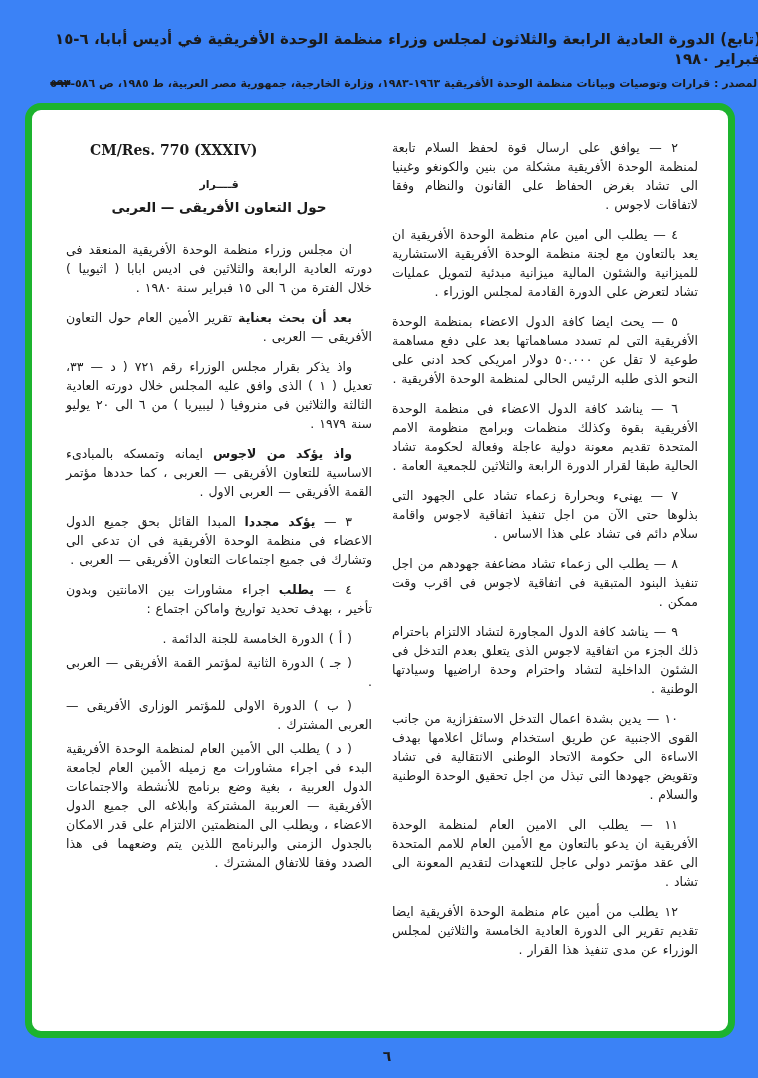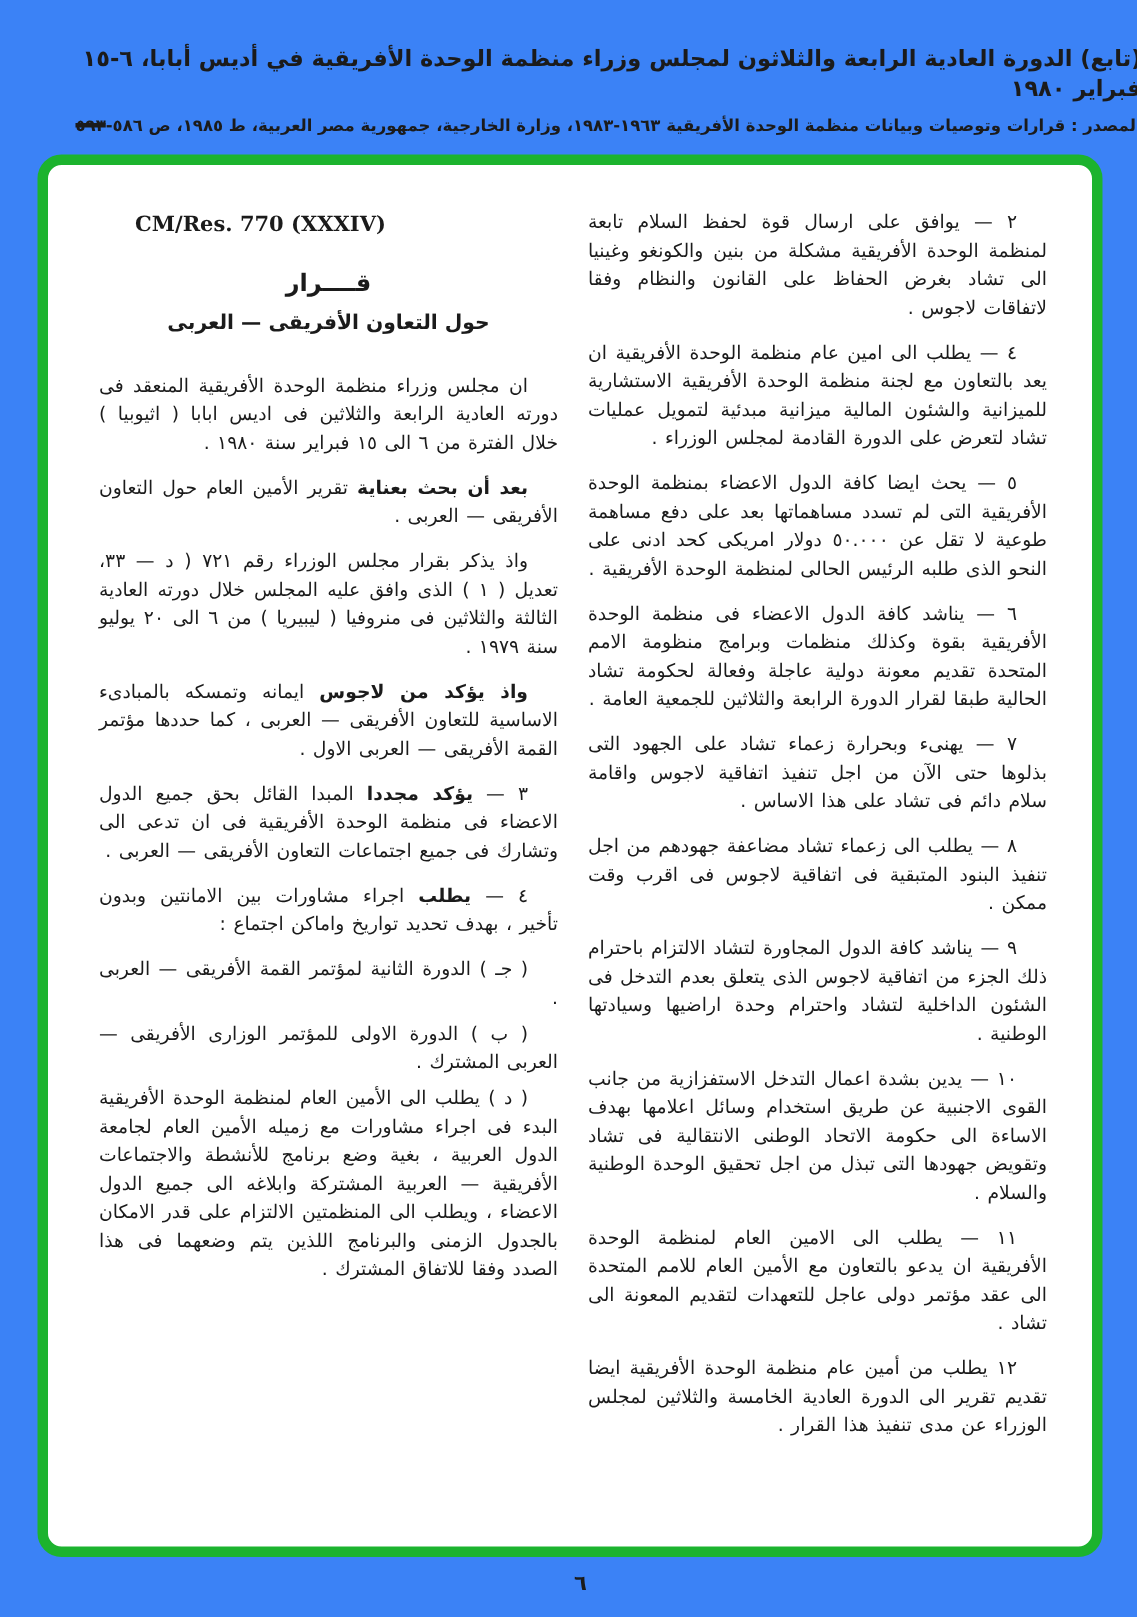--- a/index.html
+++ b/index.html
@@ -12,21 +12,21 @@
   .frame{position:absolute;left:25px;top:103px;width:696px;height:921px;
          border:7px solid #1cb32e;border-radius:16px;background:#ffffff;}
   .cols{display:flex;direction:rtl;gap:20px;box-sizing:border-box;height:100%;
         padding:28px 30px 10px 34px;overflow:hidden;}
   .col{flex:1;direction:rtl;text-align:justify;font-size:12.5px;line-height:1.52;}
   .para{margin:0 0 11px 0;text-indent:1.6em;word-spacing:1px;}
   .para.sub{margin-bottom:5px;}
   .para .lead{font-weight:bold;}
   .docref{direction:ltr;text-align:left;font-family:"DejaVu Serif",serif;font-weight:bold;
           font-size:14px;margin:2px 0 16px 24px;text-indent:0;}
-  .title1{text-align:center;font-weight:bold;font-size:16px;margin:0 0 3px 0;}
+  .title1{text-align:center;font-weight:bold;font-size:11px;margin:0 0 3px 0;}
   .title2{text-align:center;font-weight:bold;font-size:13.5px;margin:0 0 22px 0;}
   .pagenum{position:absolute;bottom:14px;left:0;right:0;text-align:center;
            font-weight:bold;font-size:14px;}
 </style>
 </head>
 <body>
 
 <div class="page" style="color: rgb(27, 27, 27);">
 
   <div class="header">
@@ -56,20 +56,21 @@
         <div class="docref">CM/Res. 770 (XXXIV)</div>
         <div class="title1">قــــرار</div>
         <div class="title2">حول التعاون الأفريقى — العربى</div>
         <div id="left-paras">
             <div class="para"><span>ان مجلس وزراء منظمة الوحدة الأفريقية المنعقد فى دورته العادية الرابعة والثلاثين فى اديس ابابا ( اثيوبيا ) خلال الفترة من ٦ الى ١٥ فبراير سنة ١٩٨٠ .</span></div>
             <div class="para"><span class="lead">بعد أن بحث بعناية</span><span> تقرير الأمين العام حول التعاون الأفريقى — العربى .</span></div>
             <div class="para"><span>واذ يذكر بقرار مجلس الوزراء رقم ٧٢١ ( د — ٣٣، تعديل ( ١ ) الذى وافق عليه المجلس خلال دورته العادية الثالثة والثلاثين فى منروفيا ( ليبيريا ) من ٦ الى ٢٠ يوليو سنة ١٩٧٩ .</span></div>
             <div class="para"><span class="lead">واذ يؤكد من لاجوس</span><span> ايمانه وتمسكه بالمبادىء الاساسية للتعاون الأفريقى — العربى ، كما حددها مؤتمر القمة الأفريقى — العربى الاول .</span></div>
             <div class="para"><span>٣ — </span><span class="lead">يؤكد مجددا</span><span> المبدا القائل بحق جميع الدول الاعضاء فى منظمة الوحدة الأفريقية فى ان تدعى الى وتشارك فى جميع اجتماعات التعاون الأفريقى — العربى .</span></div>
             <div class="para"><span>٤ — </span><span class="lead">يطلب</span><span> اجراء مشاورات بين الامانتين وبدون تأخير ، بهدف تحديد تواريخ واماكن اجتماع :</span></div>
+            <div class="para sub"><span>( أ ) الدورة الخامسة للجنة الدائمة .</span></div>
             <div class="para sub"><span>( جـ ) الدورة الثانية لمؤتمر القمة الأفريقى — العربى .</span></div>
             <div class="para sub"><span>( ب ) الدورة الاولى للمؤتمر الوزارى الأفريقى — العربى المشترك .</span></div>
             <div class="para"><span>( د ) يطلب الى الأمين العام لمنظمة الوحدة الأفريقية البدء فى اجراء مشاورات مع زميله الأمين العام لجامعة الدول العربية ، بغية وضع برنامج للأنشطة والاجتماعات الأفريقية — العربية المشتركة وابلاغه الى جميع الدول الاعضاء ، ويطلب الى المنظمتين الالتزام على قدر الامكان بالجدول الزمنى والبرنامج اللذين يتم وضعهما فى هذا الصدد وفقا للاتفاق المشترك .</span></div>
           </div>
       </div>
 
     </div>
   </div>
 
   <div class="pagenum">٦</div>

